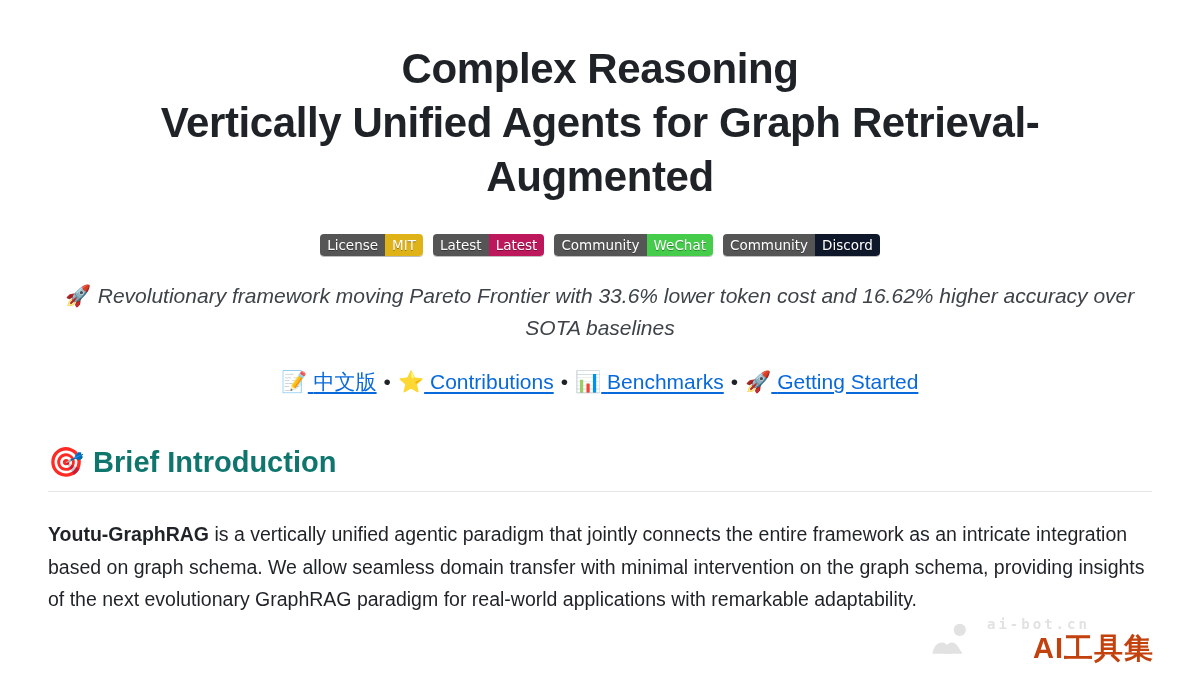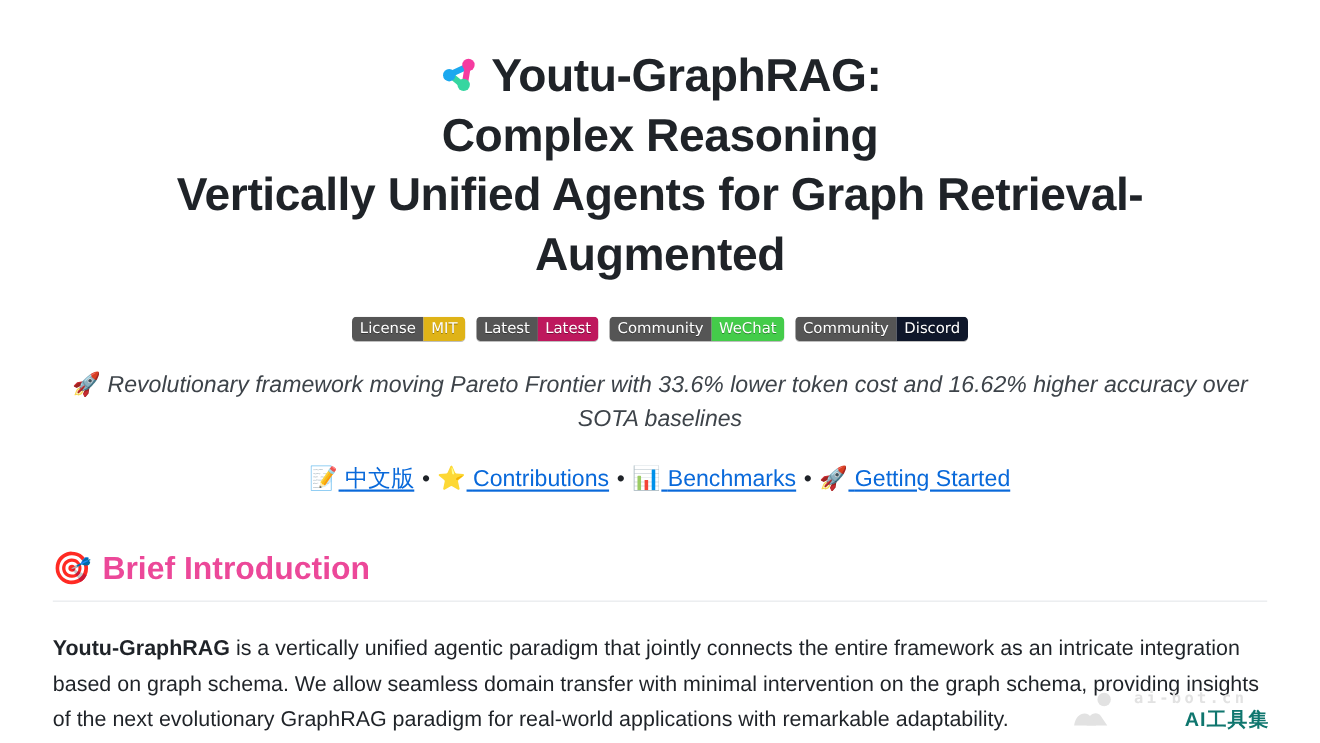--- a/index.html
+++ b/index.html
@@ -102,21 +102,21 @@
   }
   .nav-link .emoji { text-decoration: none; display: inline-block; }
   .nav-sep { margin: 0 7px; color: #1f2328; }
 
   
   .section-head {
     margin-top: 46px;
     font-size: 29px;
     line-height: 38px;
     font-weight: 600;
-    color: #ec4899;
+    color: #0f766e;
     padding-bottom: 10px;
     border-bottom: 1px solid #e4e7ea;
   }
   .section-head .emoji { margin-right: 9px; }
 
   
   .body-para {
     margin-top: 26px;
     font-size: 19.5px;
     line-height: 32.5px;
@@ -139,51 +139,37 @@
   .wm-logo { width: 46px; height: 34px; }
   .wm-text { line-height: 1; }
   .wm-top {
     font-family: "DejaVu Sans Mono", "Liberation Mono", monospace;
     font-size: 14px;
     letter-spacing: 3px;
     color: #e2e2e2;
     font-weight: 700;
   }
   .wm-bot {
-    font-size: 18px;
+    font-size: 29px;
     font-weight: 700;
-    color: #0f766e;
+    color: #c2410c;
     letter-spacing: 1px;
     margin-top: 3px;
     margin-left: 46px;
   }
   .emoji {
     font-family: "DejaVu Sans", sans-serif;
   }
 </style>
 </head>
 <body>
 
 <div class="page">
 
   <div class="title-block">
-    <h1 class="doc-title">
-      <span class="logo-mark">
-        <svg viewBox="0 0 64 64" width="40" height="40" aria-hidden="true">
-          <g stroke-linecap="round">
-            <line x1="16" y1="30" x2="42" y2="18" stroke="#1ba8ef" stroke-width="9"></line>
-            <line x1="16" y1="30" x2="34" y2="45" stroke="#36d6a0" stroke-width="9"></line>
-            <line x1="42" y1="18" x2="38" y2="42" stroke="#f53ba0" stroke-width="9"></line>
-            <circle cx="15" cy="31" r="9" fill="#1ba8ef"></circle>
-            <circle cx="43" cy="16" r="9" fill="#f53ba0"></circle>
-            <circle cx="36" cy="45" r="9" fill="#36d6a0"></circle>
-          </g>
-        </svg>
-      </span><span>Youtu-GraphRAG:</span>
-    </h1>
     <h1 class="doc-title">Complex Reasoning</h1>
     <h1 class="doc-title">Vertically Unified Agents for Graph Retrieval-Augmented</h1>
   </div>
 
   <div class="badge-row">
 
     <span class="badge">
       <span class="bl">License</span><span class="br" style="background:#dfb317">MIT</span>
     </span>
 

